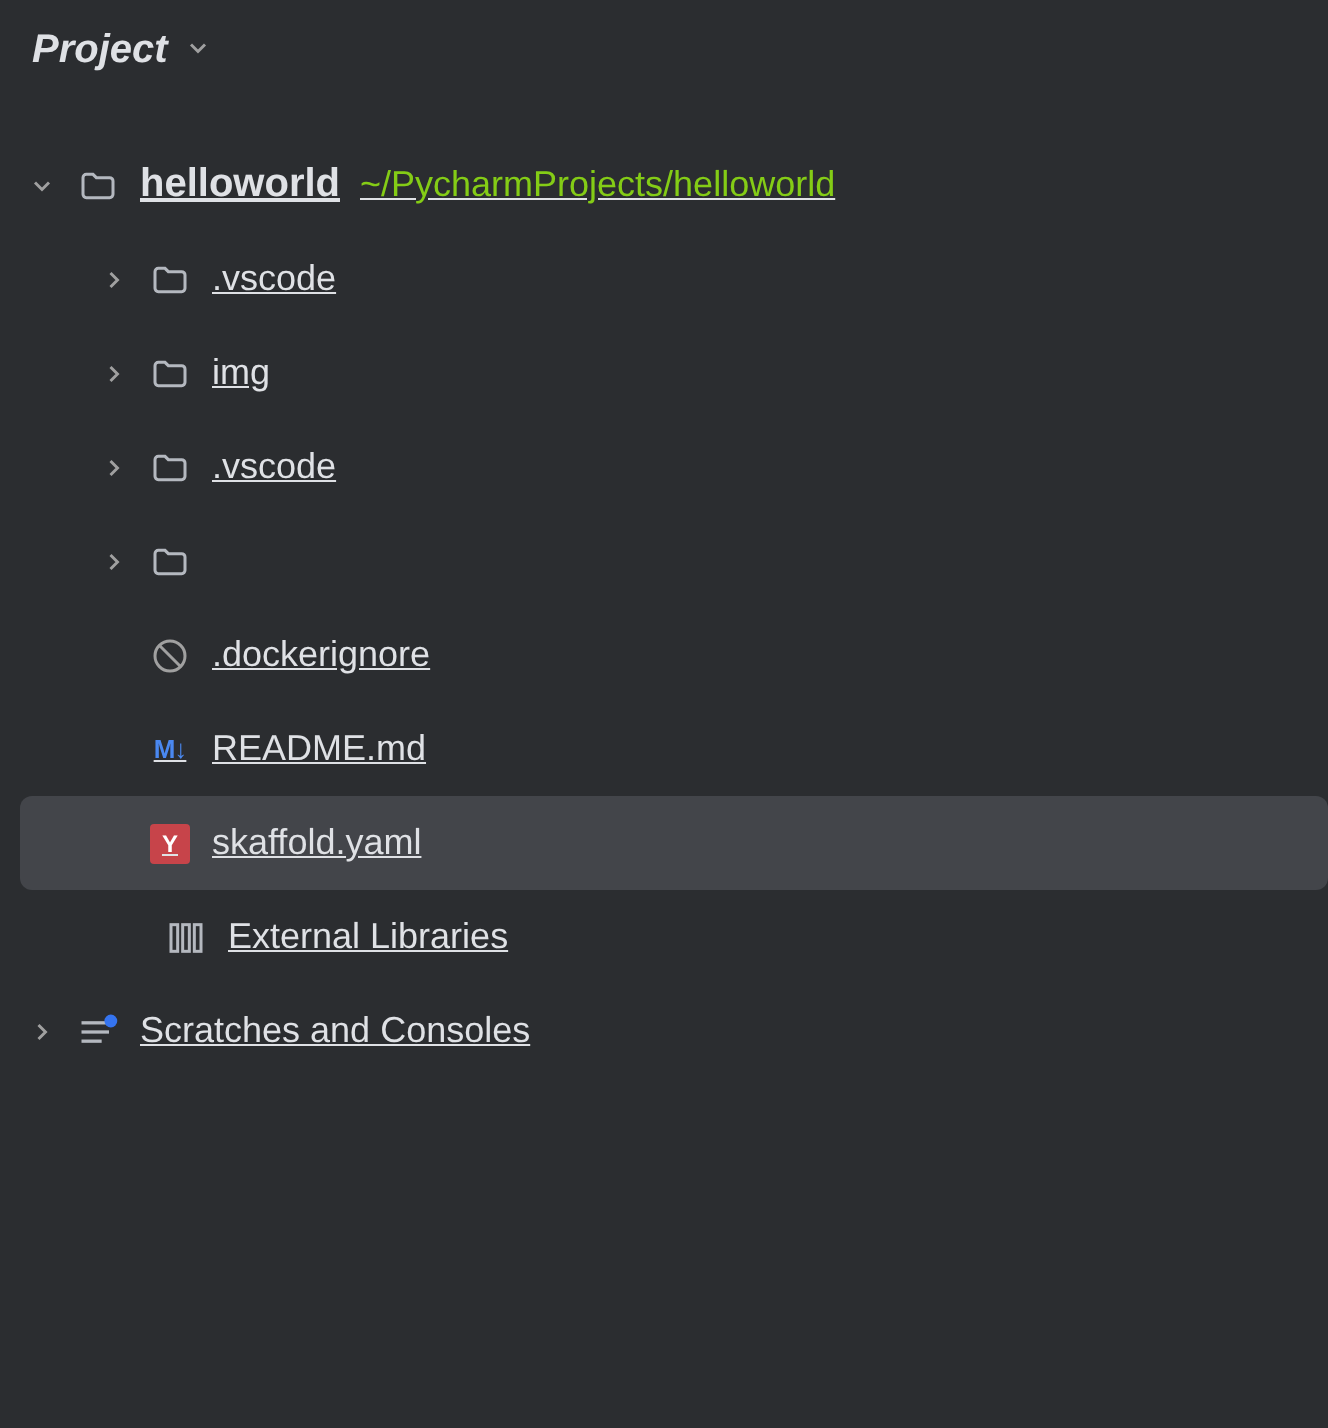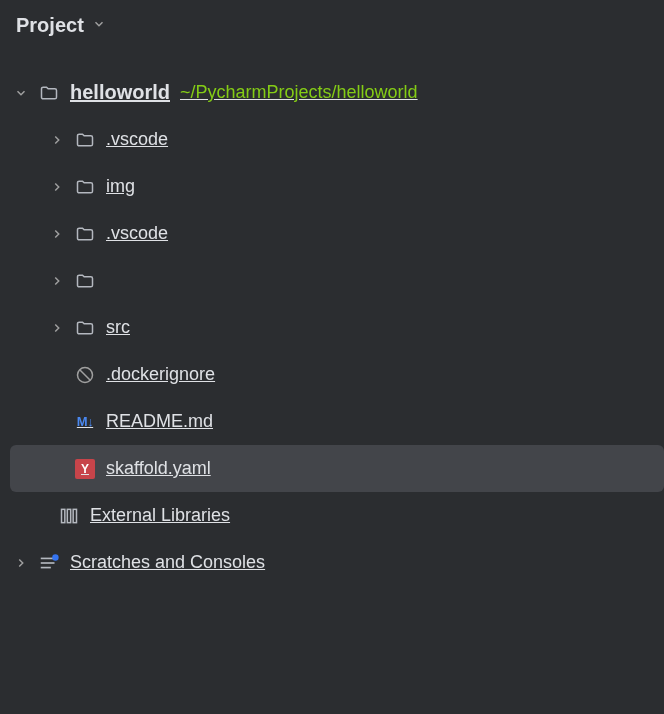--- a/index.html
+++ b/index.html
@@ -19,20 +19,21 @@
     }
     .header {
       display: flex;
       align-items: center;
       padding: 14px 16px;
       gap: 8px;
     }
     .header-title {
       font-weight: 600;
       font-size: 20px;
+      font-style: italic;
     }
     .chevron-down {
       color: #A0A0A0;
     }
     .tree {
       padding-top: 18px;
       text-decoration: underline;
     }
     .tree-row {
       display: flex;
@@ -49,21 +50,21 @@
     .tree-row.depth-0 {
       padding-left: 14px;
     }
     .tree-row.depth-1 {
       padding-left: 50px;
     }
     .tree-row.depth-1.selected {
       padding-left: 40px;
     }
     .tree-row.depth-ext {
-      padding-left: 58px;
+      padding-left: 82px;
     }
     .expand-icon {
       width: 24px;
       display: flex;
       align-items: center;
       justify-content: flex-start;
       color: #A0A0A0;
       flex-shrink: 0;
     }
     .expand-spacer {
@@ -194,33 +195,20 @@
           <polyline points="9 18 15 12 9 6"></polyline>
         </svg>
     </span>
     <span class="item-icon">
       <svg class="folder-svg" viewBox="0 0 24 24" fill="none" stroke="#B4B8BF" stroke-width="1.8">
           <path d="M3 7a2 2 0 012-2h4l2 2h8a2 2 0 012 2v8a2 2 0 01-2 2H5a2 2 0 01-2-2V7z"></path>
         </svg>
     </span>
   </div>
 
-  <div class="tree-row depth-1">
-    <span class="expand-icon">
-      <svg width="14" height="14" viewBox="0 0 24 24" fill="none" stroke="currentColor" stroke-width="2.5">
-          <polyline points="9 18 15 12 9 6"></polyline>
-        </svg>
-    </span>
-    <span class="item-icon">
-      <svg class="folder-svg" viewBox="0 0 24 24" fill="none" stroke="#B4B8BF" stroke-width="1.8">
-          <path d="M3 7a2 2 0 012-2h4l2 2h8a2 2 0 012 2v8a2 2 0 01-2 2H5a2 2 0 01-2-2V7z"></path>
-        </svg>
-    </span>
-    <span class="item-label">src</span>
-  </div>
 
   <div class="tree-row depth-1">
     <span class="expand-spacer"></span>
     <span class="item-icon">
       <svg width="20" height="20" viewBox="0 0 24 24" fill="none" stroke="#A0A0A0" stroke-width="1.8">
           <circle cx="12" cy="12" r="9"></circle>
           <line x1="6" y1="6" x2="18" y2="18"></line>
         </svg>
     </span>
     <span class="item-label">.dockerignore</span>

